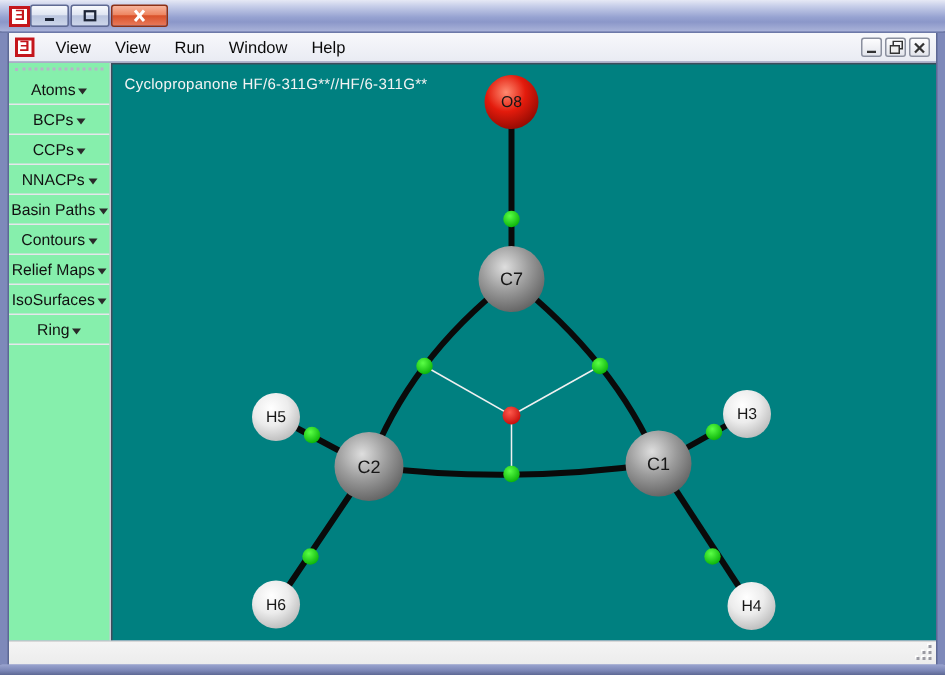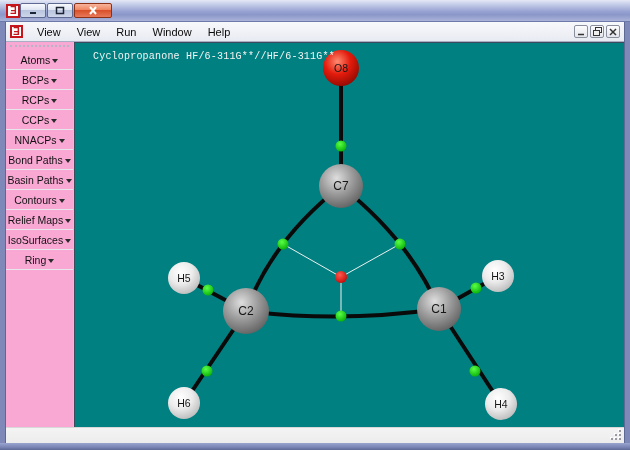--- a/index.html
+++ b/index.html
@@ -50,40 +50,40 @@
   .menu-item { font-size:11px; color:#0a0a0a; padding:2px 8px; cursor:default; }
   .mdi-buttons { margin-left:auto; display:flex; gap:2px; padding-right:2px; }
   .mdi-btn {
     width:14px; height:13px; border:1px solid #8a8f9e; border-radius:2px;
     background:linear-gradient(180deg,#fdfdfe 0%,#e3e5ec 100%);
     display:flex; align-items:center; justify-content:center;
   }
   
   .sidebar {
     position:absolute; left:6px; top:42px; width:68px; height:385px;
-    background:#f9a8d4; border-right:1px solid #c9cbd6; overflow:hidden;
+    background:#86efac; border-right:1px solid #c9cbd6; overflow:hidden;
   }
   .gripper { height:3px; margin:3px 4px 2px 4px; border-top:2px dotted #b4b6c6; }
   .side-item {
     height:20px; display:flex; align-items:center; justify-content:center;
     font-size:10.5px; color:#111; border-bottom:1px solid #e6e6ec; cursor:default;
   }
   .caret {
     width:0; height:0; margin-left:2px; margin-top:3px;
     border-left:3px solid transparent; border-right:3px solid transparent;
     border-top:4px solid #2a2a2a;
   }
   
   .canvas {
     position:absolute; left:74px; top:42px; width:550px; height:385px;
     background:#008080; border-top:1px solid #3c4c5c; border-left:1px solid #3c4c5c;
   }
   .canvas-header {
-    position:absolute; left:18px; top:8px; font-size:10px; color:#f4f4f4;
-    letter-spacing:0.2px; white-space:nowrap;font-family:Liberation Mono, monospace;
+    position:absolute; left:8px; top:8px; font-size:10px; color:#f4f4f4;
+    letter-spacing:0.2px; white-space:nowrap;
   }
   .canvas svg { position:absolute; left:0; top:0; }
   
   .statusbar {
     position:absolute; left:6px; top:427px; width:618px; height:16px;
     background:linear-gradient(180deg,#f4f4f4 0%,#ececec 100%);
     border-top:1px solid #d8d8d8;
   }
   .resize-grip { position:absolute; right:2px; bottom:2px; width:12px; height:12px; }
   .resize-grip i {
@@ -172,33 +172,25 @@
     <div class="gripper"></div>
     <div class="side-item">
         <span>Atoms</span>
         <span class="caret"></span>
       </div>
     <div class="side-item">
         <span>BCPs</span>
         <span class="caret"></span>
       </div>
     <div class="side-item">
-        <span>RCPs</span>
-        <span class="caret"></span>
-      </div>
-    <div class="side-item">
         <span>CCPs</span>
         <span class="caret"></span>
       </div>
     <div class="side-item">
         <span>NNACPs</span>
-        <span class="caret"></span>
-      </div>
-    <div class="side-item">
-        <span>Bond Paths</span>
         <span class="caret"></span>
       </div>
     <div class="side-item">
         <span>Basin Paths</span>
         <span class="caret"></span>
       </div>
     <div class="side-item">
         <span>Contours</span>
         <span class="caret"></span>
       </div>

